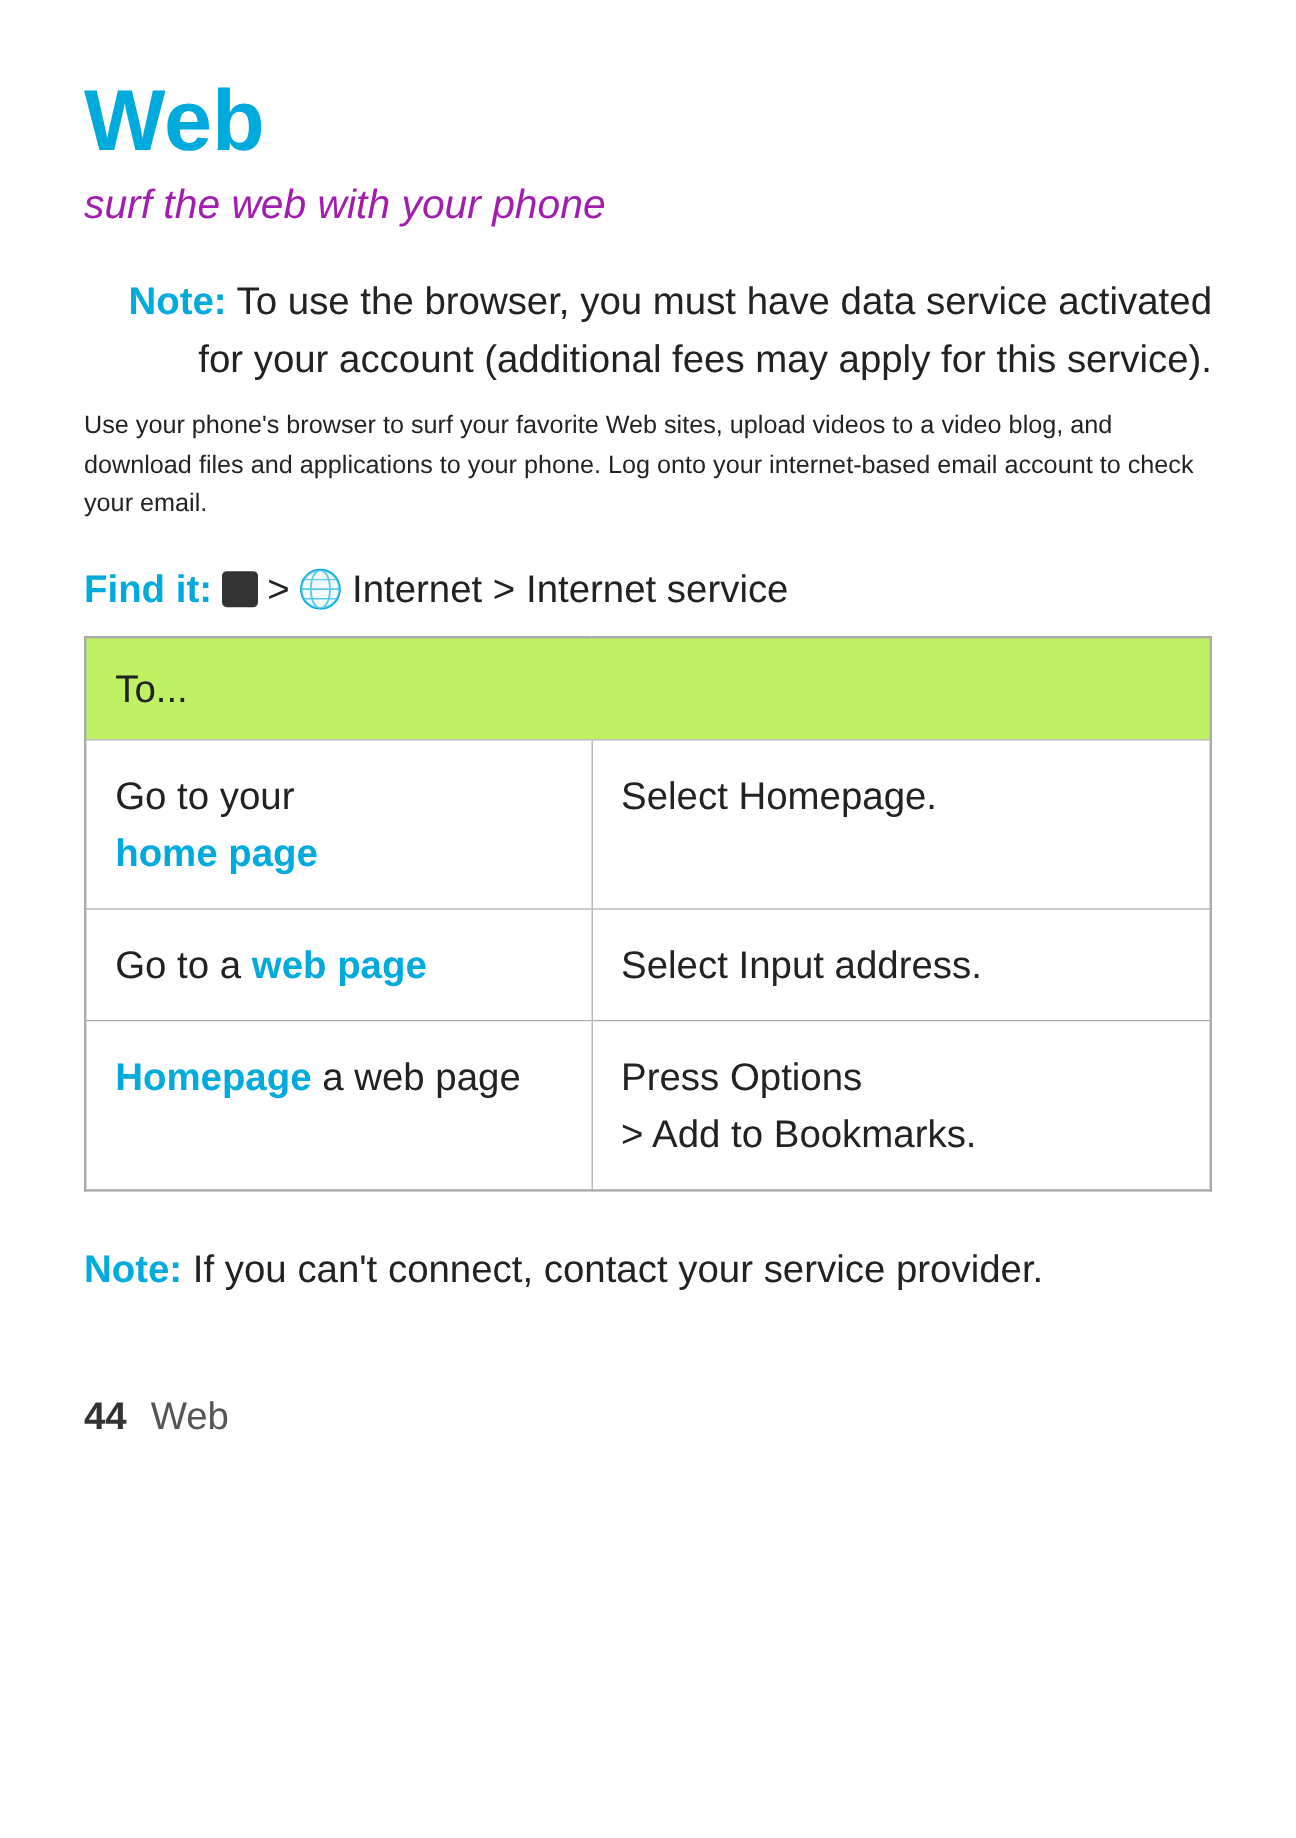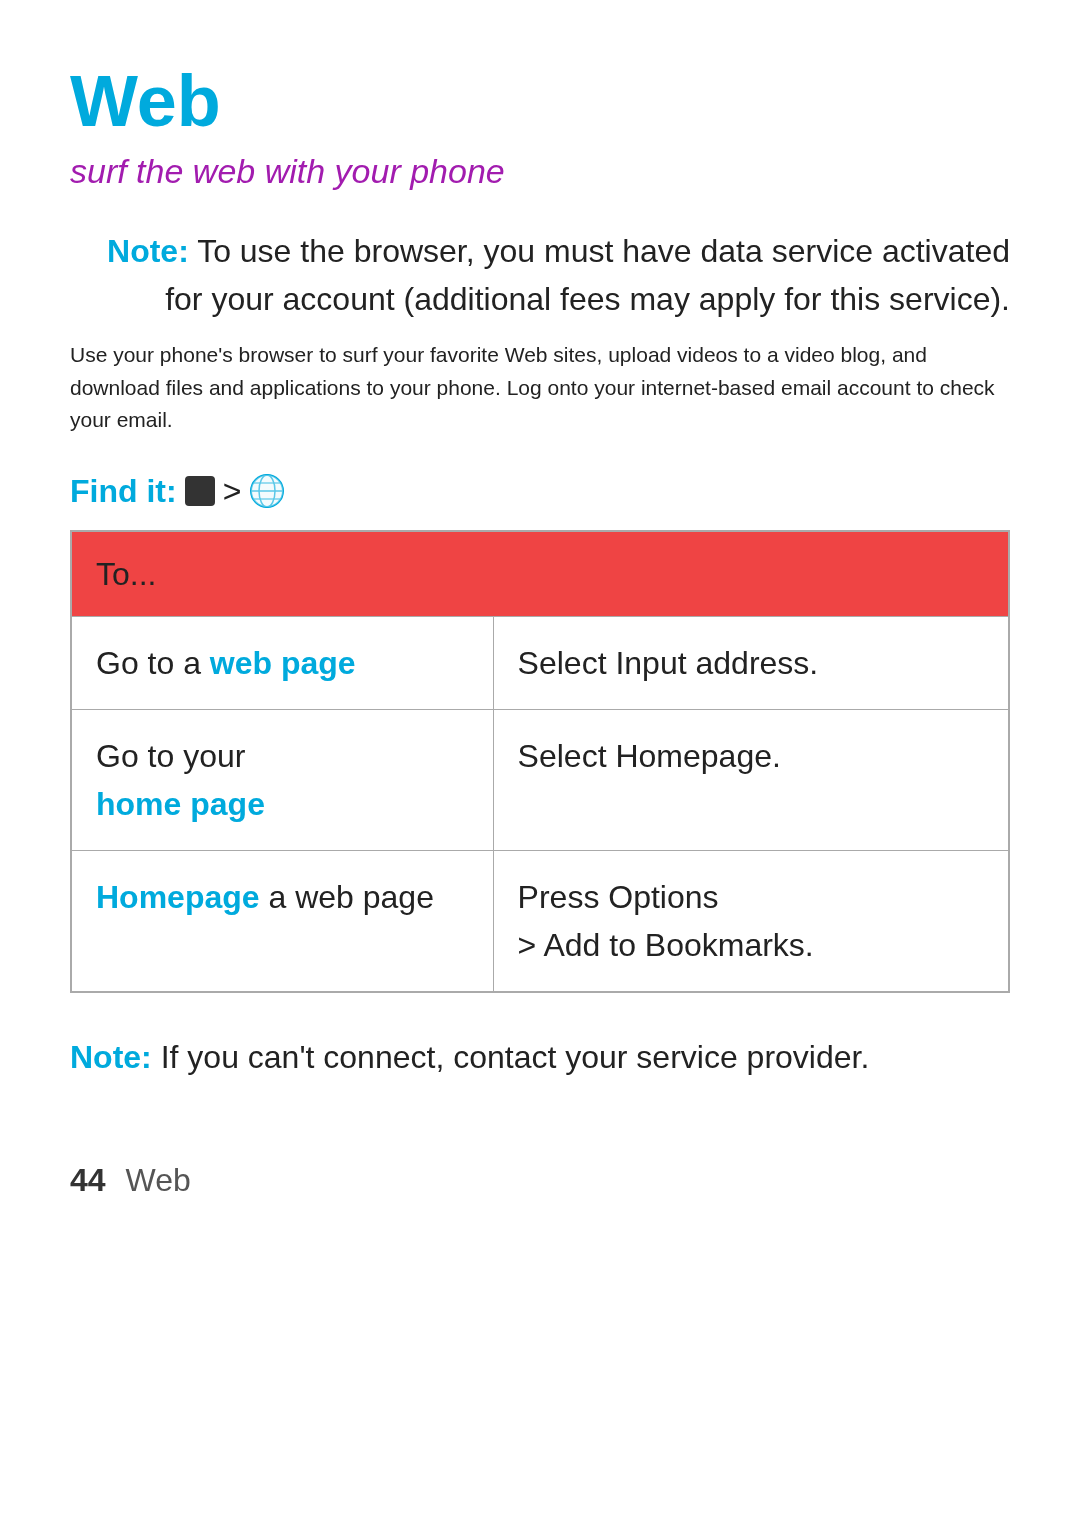--- a/index.html
+++ b/index.html
@@ -114,21 +114,21 @@
       vertical-align: top;
       line-height: 1.5;
     }
 
     .info-table td:first-child {
       width: 45%;
       border-right: 1.5px solid #aaaaaa;
     }
 
     .table-header td {
-      background: #ef4444;
+      background: #bef264;
       font-weight: normal;
       padding: 18px 24px;
     }
 
     .cyan {
       color: #00aadd;
       font-weight: bold;
     }
 
     .footer-note {
@@ -176,44 +176,45 @@
   <span class="arrow-text">&gt;</span>
 
   <svg class="globe-icon" viewBox="0 0 36 36" xmlns="http://www.w3.org/2000/svg">
     <circle cx="18" cy="18" r="16" fill="none" stroke="#00aadd" stroke-width="2"></circle>
     <ellipse cx="18" cy="18" rx="8" ry="16" fill="none" stroke="#00aadd" stroke-width="1.5"></ellipse>
     <line x1="2" y1="18" x2="34" y2="18" stroke="#00aadd" stroke-width="1.5"></line>
     <line x1="4" y1="10" x2="32" y2="10" stroke="#00aadd" stroke-width="1.2"></line>
     <line x1="4" y1="26" x2="32" y2="26" stroke="#00aadd" stroke-width="1.2"></line>
     <circle cx="18" cy="18" r="16" fill="#e0f4fb" opacity="0.4"></circle>
   </svg>
+  <span class="normal-text"> Internet &gt; Internet service</span>
 </div>
 
 <table class="info-table">
   <tbody>
       <tr class="table-header">
     <td colspan="2">To...</td>
   </tr>
 
   <tr>
     <td>
-      <span>Go to a </span><span class="cyan">web page</span>
-    </td>
-    <td>
-      <span>Select Input address.</span>
-    </td>
-  </tr>
-
-  <tr>
-    <td>
       <span>Go to your </span><br>
       <span class="cyan">home page</span>
     </td>
     <td>
       <span>Select Homepage.</span>
+    </td>
+  </tr>
+
+  <tr>
+    <td>
+      <span>Go to a </span><span class="cyan">web page</span>
+    </td>
+    <td>
+      <span>Select Input address.</span>
     </td>
   </tr>
 
   <tr>
     <td>
       <span class="cyan">Homepage</span><span> a web page</span>
     </td>
     <td>
       <span>Press Options<br>&gt; Add to Bookmarks.</span>
     </td>

